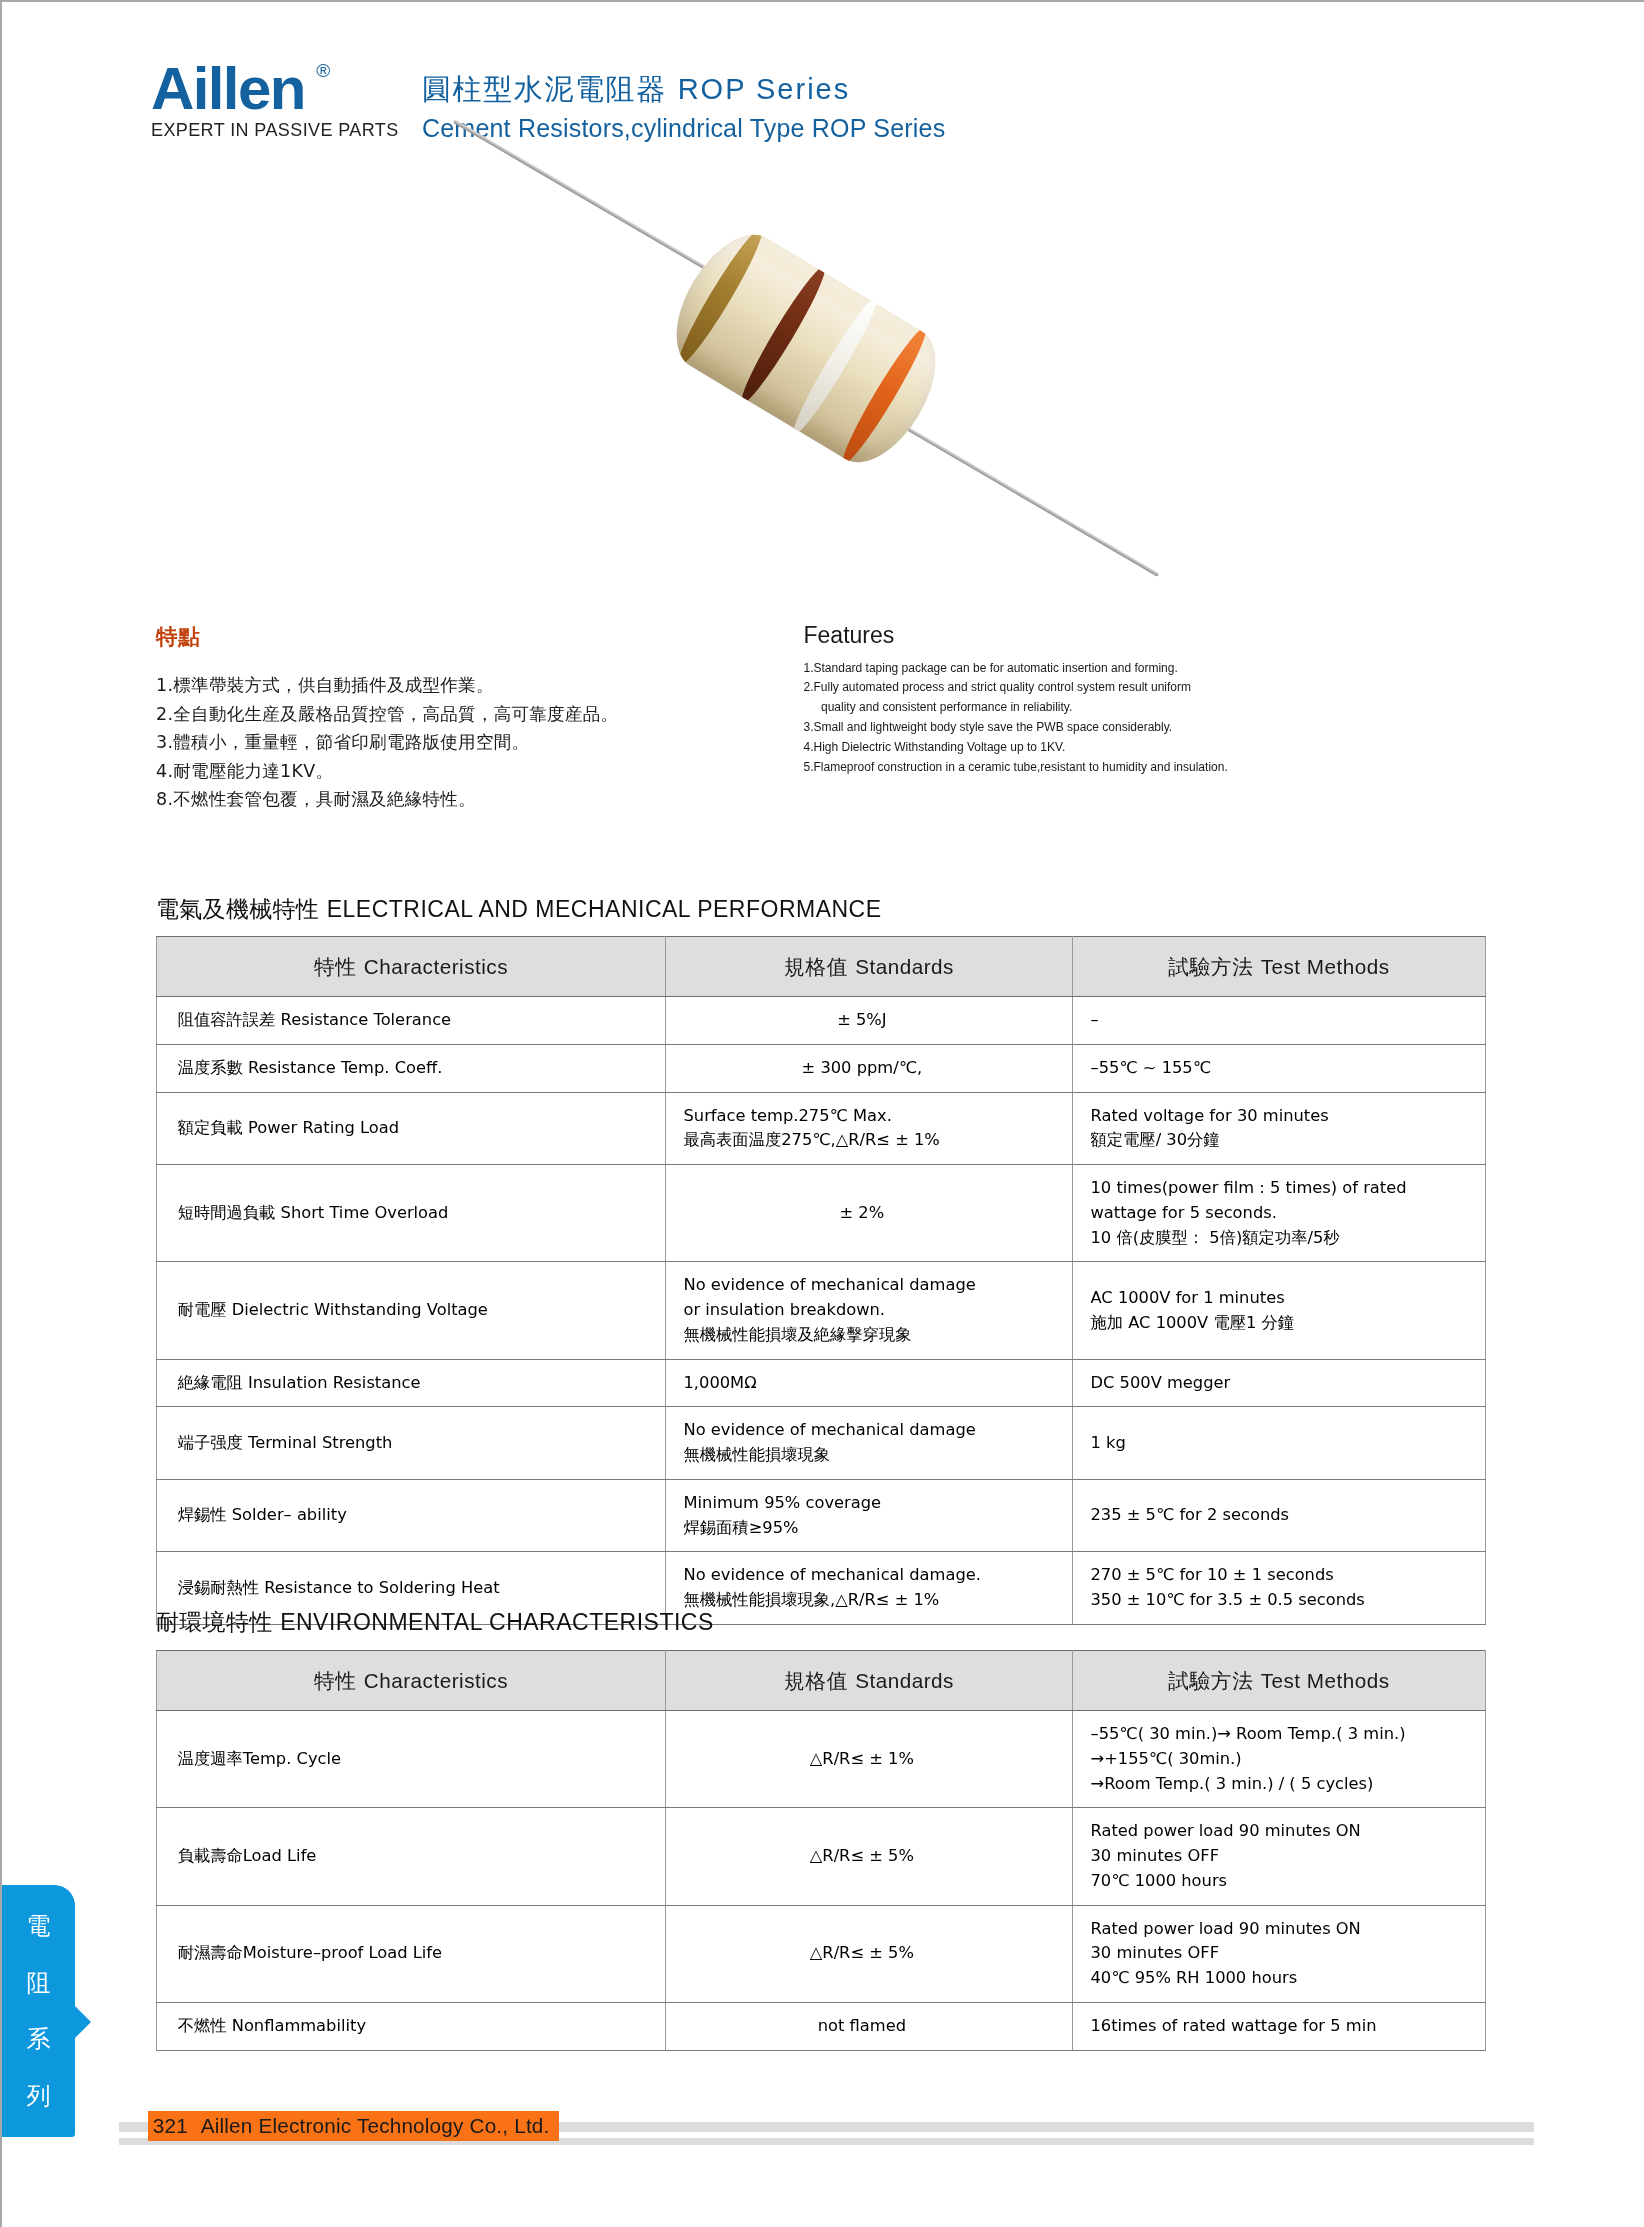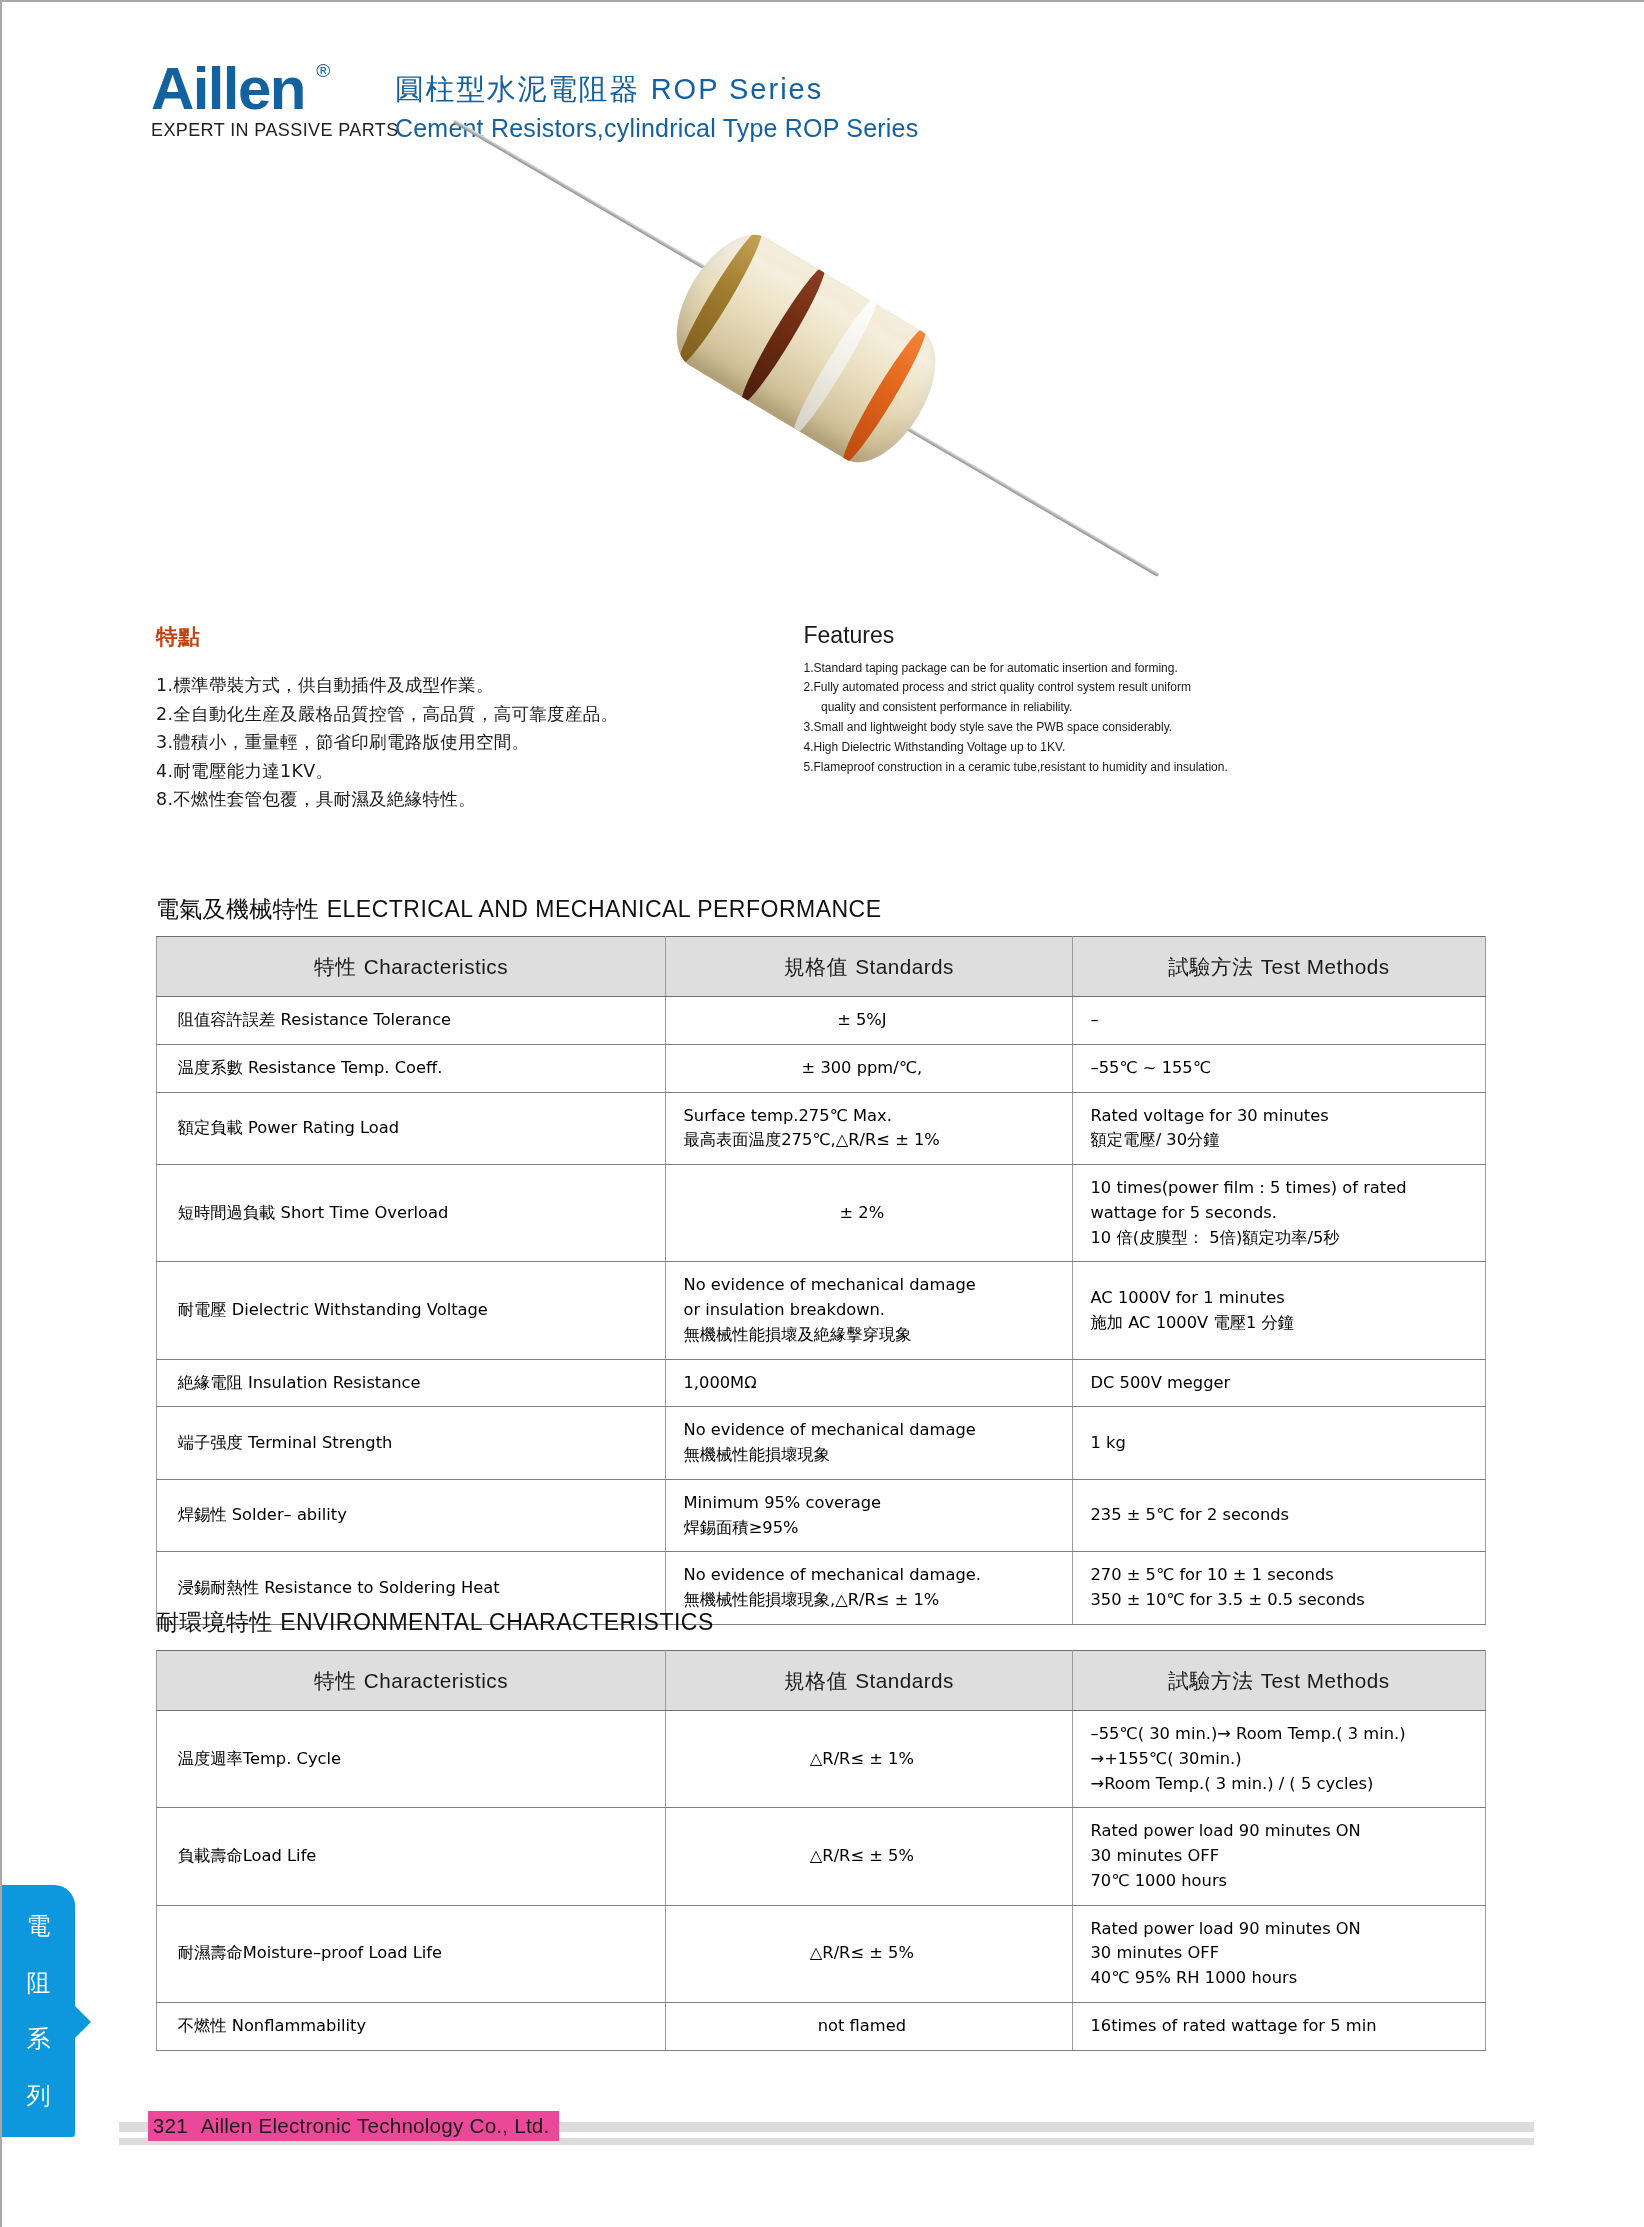--- a/index.html
+++ b/index.html
@@ -61,21 +61,21 @@
   }
   .logo-tag {
     font-family: "Liberation Sans", sans-serif;
     font-size: 18px;
     letter-spacing: 0.4px;
     color: #222;
     margin-top: 3.2px;
     white-space: nowrap;
   }
   .title-block {
-    margin-left: 6px;
+    margin-left: 33px;
     padding-top: 11px;
   }
   .title-cn {
     font-size: 29px;
     color: #14619f;
     letter-spacing: 1.6px;
     line-height: 1.25;
     white-space: nowrap;
     font-family: "DejaVu Sans", sans-serif;
   }
@@ -329,21 +329,21 @@
     left: 119px;
     top: 2138px;
     width: 1415px;
     height: 7.2px;
     background: #dcdcdc;
   }
   .footer-text {
     position: absolute;
     left: 148px;
     top: 2111px;
-    background: #ec4899;
+    background: #f97316;
     padding: 3.2px 9.5px 3.2px 4.8px;
     font-size: 20.7px;
     color: #1a1a1a;
     font-family: "Liberation Sans", sans-serif;
     letter-spacing: 0.2px;
     white-space: nowrap;
   }
   .footer-page { margin-right: 8px; }
 </style>
 </head>

